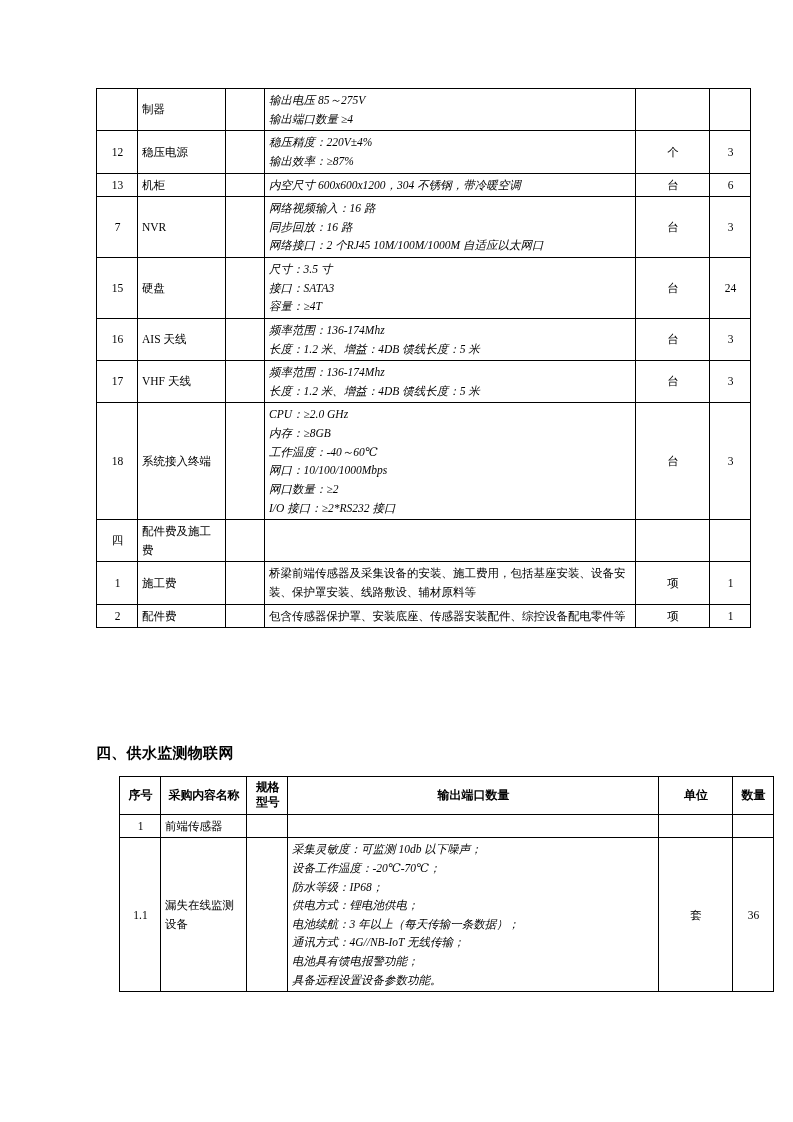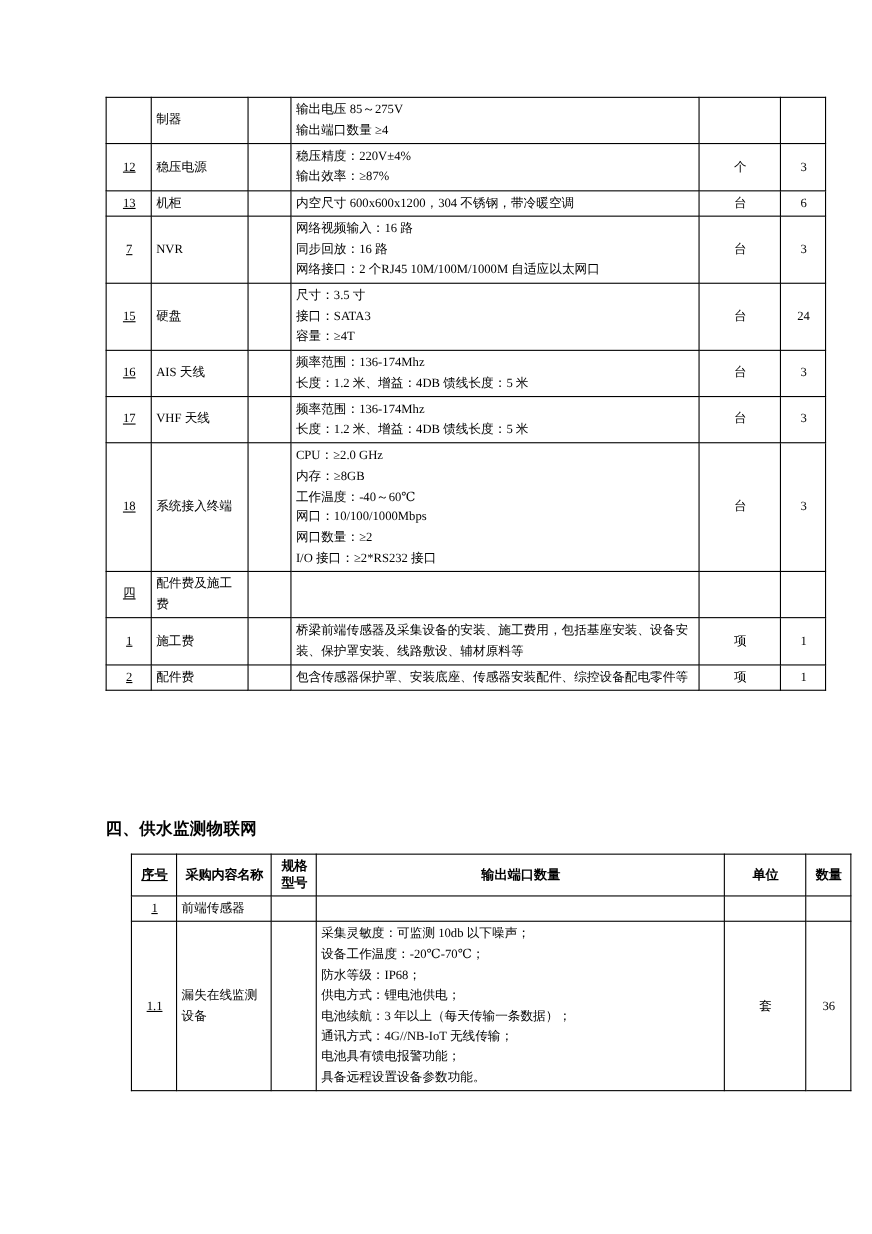--- a/index.html
+++ b/index.html
@@ -32,32 +32,32 @@
   }
   table.doc-table td,
   table.doc-table th {
     border: 1px solid #000000;
     padding: 2px 3px 2px 4px;
     vertical-align: middle;
     font-weight: normal;
     word-break: break-all;
     overflow-wrap: break-word;
   }
-  .c-seq   { width: 33px;  text-align: center; text-decoration: underline; }
+  .c-seq   { width: 33px;  text-align: center; }
   .c-name  { width: 80px;  text-align: left;  padding-left: 4px; }
   .c-spec  { width: 31px;  text-align: center; }
   .c-param { width: 363px; text-align: left; padding-left: 5px; }
   .c-unit  { width: 66px;  text-align: center; }
   .c-qty   { width: 33px;  text-align: center; }
 
   
   .t2 .c-name  { width: 78px; }
   .t2 .c-spec  { width: 33px; }
 
-  .param-line { display: block; white-space: nowrap; }
+  .param-line { display: block; white-space: nowrap; font-style: italic; }
   .param-wrap { display: block; white-space: normal; }
 
   .tbl1-wrap {
     position: absolute;
     left: 96px;
     top: 88px;
   }
   .tbl2-wrap {
     position: absolute;
     left: 96px;

